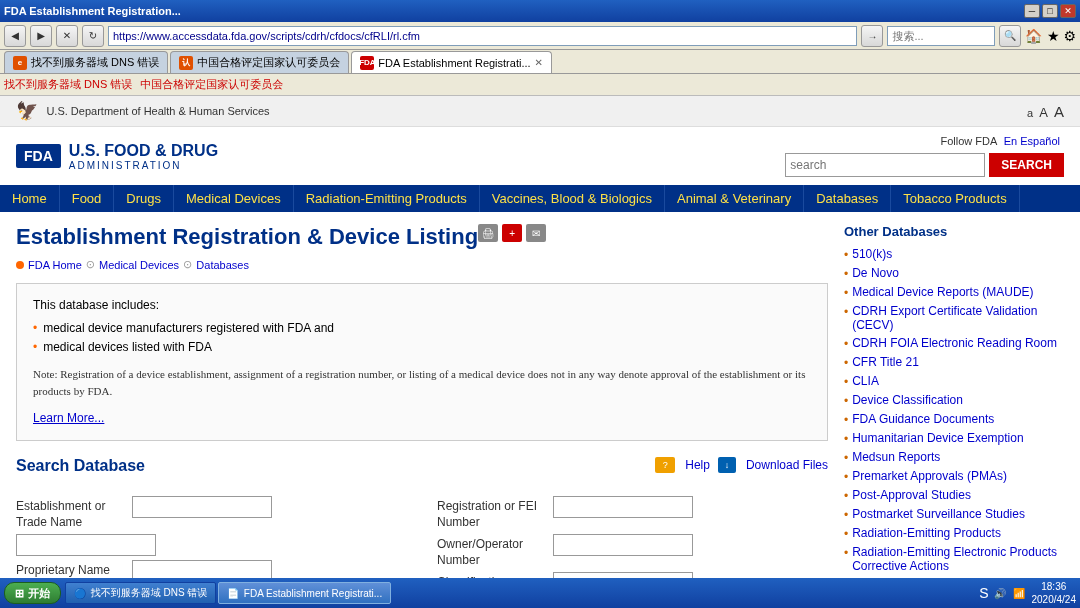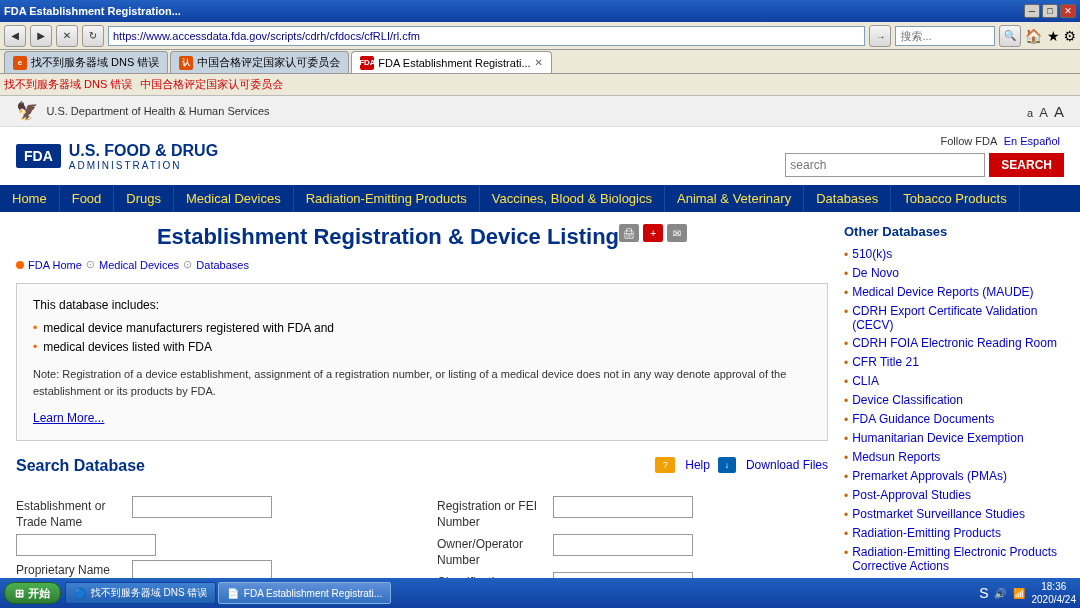--- a/index.html
+++ b/index.html
@@ -8,21 +8,21 @@
     .title-bar-text { color: white; font-size: 11px; font-weight: bold; }
     .title-bar-buttons { display: flex; gap: 2px; }
     .tb-btn { width: 16px; height: 14px; border: 1px solid #666; border-radius: 2px; font-size: 9px; display: flex; align-items: center; justify-content: center; cursor: pointer; }
     .tb-btn.minimize { background: #d4d0c8; }
     .tb-btn.maximize { background: #d4d0c8; }
     .tb-btn.close { background: #c0392b; color: white; }
 
     .nav-bar { background: #ece9d8; padding: 3px 4px; display: flex; align-items: center; gap: 4px; border-bottom: 1px solid #999; height: 28px; }
     .nav-btn { width: 22px; height: 22px; background: linear-gradient(to bottom, #f5f5f5, #d8d8d8); border: 1px solid #999; border-radius: 3px; display: flex; align-items: center; justify-content: center; font-size: 10px; cursor: pointer; color: #333; }
     .address-bar { flex: 1; height: 20px; border: 1px solid #7f9db9; background: white; padding: 0 4px; font-size: 11px; color: #00008b; }
-    .search-bar { width: 100px; height: 20px; border: 1px solid #7f9db9; background: white; padding: 0 4px; font-size: 11px; }
+    .search-bar { width: 108px; height: 20px; border: 1px solid #7f9db9; background: white; padding: 0 4px; font-size: 11px; }
     .nav-icons { display: flex; gap: 4px; }
     .nav-icon { font-size: 14px; cursor: pointer; }
 
     .tab-bar { background: #ece9d8; display: flex; align-items: flex-end; padding: 2px 4px 0; border-bottom: 1px solid #999; height: 24px; }
     .browser-tab { height: 22px; background: #c5d2e0; border: 1px solid #999; border-bottom: none; border-radius: 4px 4px 0 0; padding: 0 8px; display: flex; align-items: center; font-size: 11px; gap: 4px; cursor: pointer; margin-right: 2px; }
     .browser-tab.active { background: white; }
     .browser-tab .tab-icon { width: 14px; height: 14px; background: #e05000; color: white; font-size: 8px; font-weight: bold; display: flex; align-items: center; justify-content: center; border-radius: 2px; }
     .tab-close { font-size: 10px; color: #666; cursor: pointer; }
 
     .bookmarks-bar { background: #ece9d8; padding: 2px 4px; display: flex; align-items: center; gap: 8px; border-bottom: 1px solid #bbb; height: 22px; font-size: 11px; color: #cc0000; }
@@ -187,21 +187,21 @@
       <div class="nav-item">Radiation-Emitting Products</div>
       <div class="nav-item">Vaccines, Blood &amp; Biologics</div>
       <div class="nav-item">Animal &amp; Veterinary</div>
       <div class="nav-item">Databases</div>
       <div class="nav-item">Tobacco Products</div>
     </div>
 
     <div class="page-content">
       <div class="main-section">
 
-        <div style="display:flex; align-items:flex-start; justify-content:center; margin-bottom:4px;">
+        <div style="display:flex; align-items:flex-start; justify-content:flex-start; margin-bottom:4px;">
           <h1 class="page-title">Establishment Registration &amp; Device Listing</h1>
           <div class="print-icons">
             <div class="print-icon">🖨</div>
             <div class="print-icon" style="background:#cc0000;">+</div>
             <div class="print-icon">✉</div>
           </div>
         </div>
         <div class="breadcrumb">
           <span class="bc-dot"></span>
           <a href="#">FDA Home</a>
@@ -210,21 +210,21 @@
           <span class="bc-arrow">⊙</span>
           <a href="#">Databases</a>
         </div>
 
         <div class="info-box">
           <p>This database includes:</p>
           <ul>
             <li>medical device manufacturers registered with FDA and</li>
             <li>medical devices listed with FDA</li>
           </ul>
-          <p style="margin-top:8px; font-size:11px; color:#333;">Note: Registration of a device establishment, assignment of a registration number, or listing of a medical device does not in any way denote approval of the establishment or its products by FDA.</p>
+          <p style="margin-top:8px; font-size:11px; color:#333;font-family:Liberation Serif, serif;">Note: Registration of a device establishment, assignment of a registration number, or listing of a medical device does not in any way denote approval of the establishment or its products by FDA.</p>
           <a class="learn-more" href="#">Learn More...</a>
         </div>
 
         <div class="search-section">
           <div class="search-header">
             <span class="search-title">Search Database</span>
             <div class="search-tools">
               <span class="tool-icon">?</span>
               <span>Help</span>
               <span class="dl-icon">↓</span>

